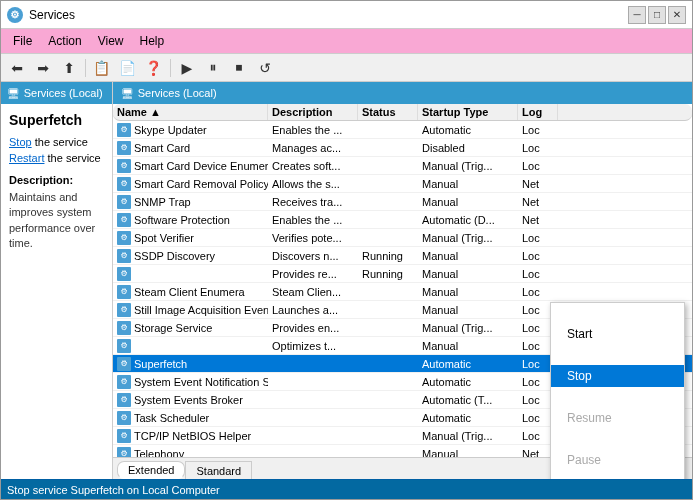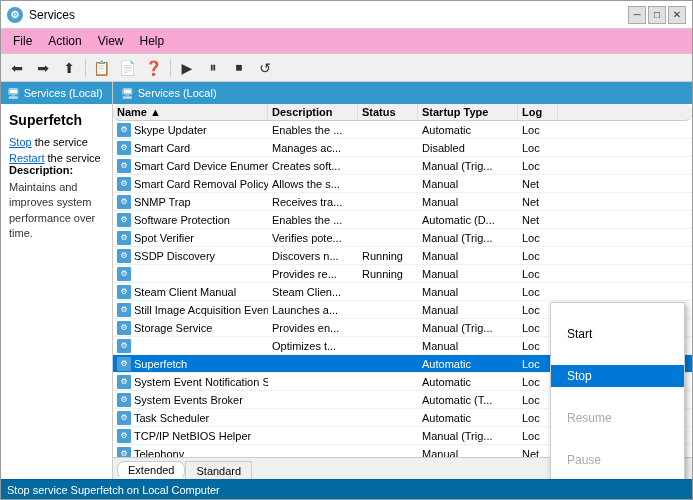--- a/index.html
+++ b/index.html
@@ -129,20 +129,21 @@
       color: #000;
       margin-bottom: 8px;
     }
     .service-link {
       color: #0066cc;
       text-decoration: underline;
       cursor: pointer;
       font-size: 11px;
     }
     .desc-label {
+      margin-top: 10px;
       font-weight: bold;
       font-size: 11px;
       margin-bottom: 4px;
     }
     .desc-text {
       font-size: 11px;
       color: #333;
       line-height: 1.4;
     }
 
@@ -444,21 +445,21 @@
       <span class="row-icon">⚙</span>
     </div>
     <div class="td col-desc">Provides re...</div>
     <div class="td col-status">Running</div>
     <div class="td col-startup">Manual</div>
     <div class="td col-log">Loc</div>
   </div>
             <div class="table-row">
     <div class="td col-name">
       <span class="row-icon">⚙</span>
-      <span>Steam Client Manual</span>
+      <span>Steam Client Enumera</span>
     </div>
     <div class="td col-desc">Steam Clien...</div>
     <div class="td col-status"></div>
     <div class="td col-startup">Manual</div>
     <div class="td col-log">Loc</div>
   </div>
             <div class="table-row">
     <div class="td col-name">
       <span class="row-icon">⚙</span>
       <span>Still Image Acquisition Events</span>

